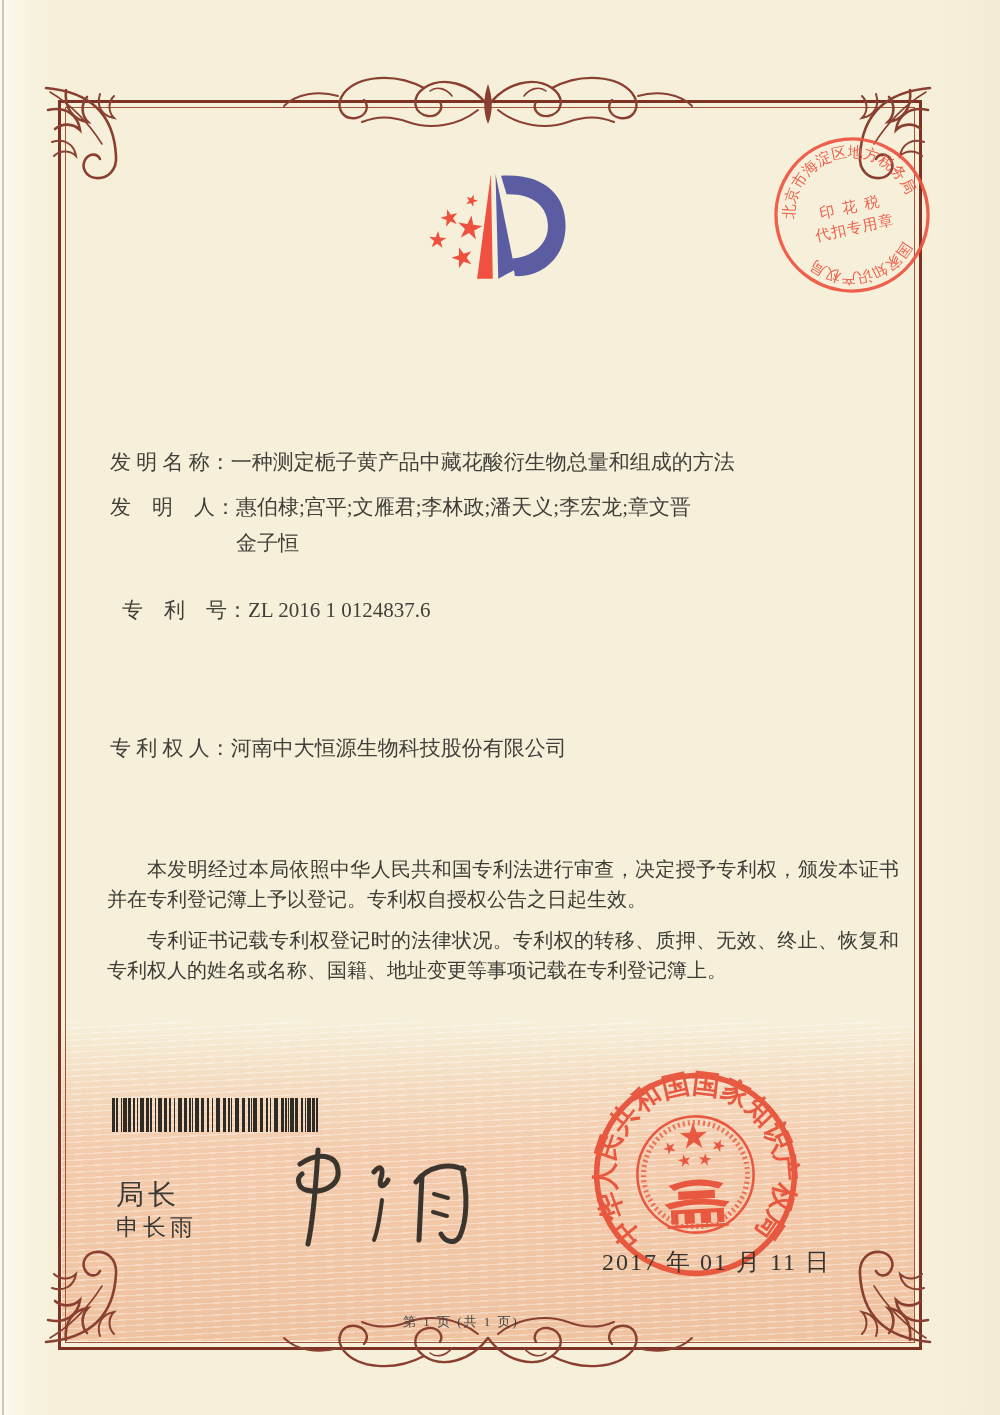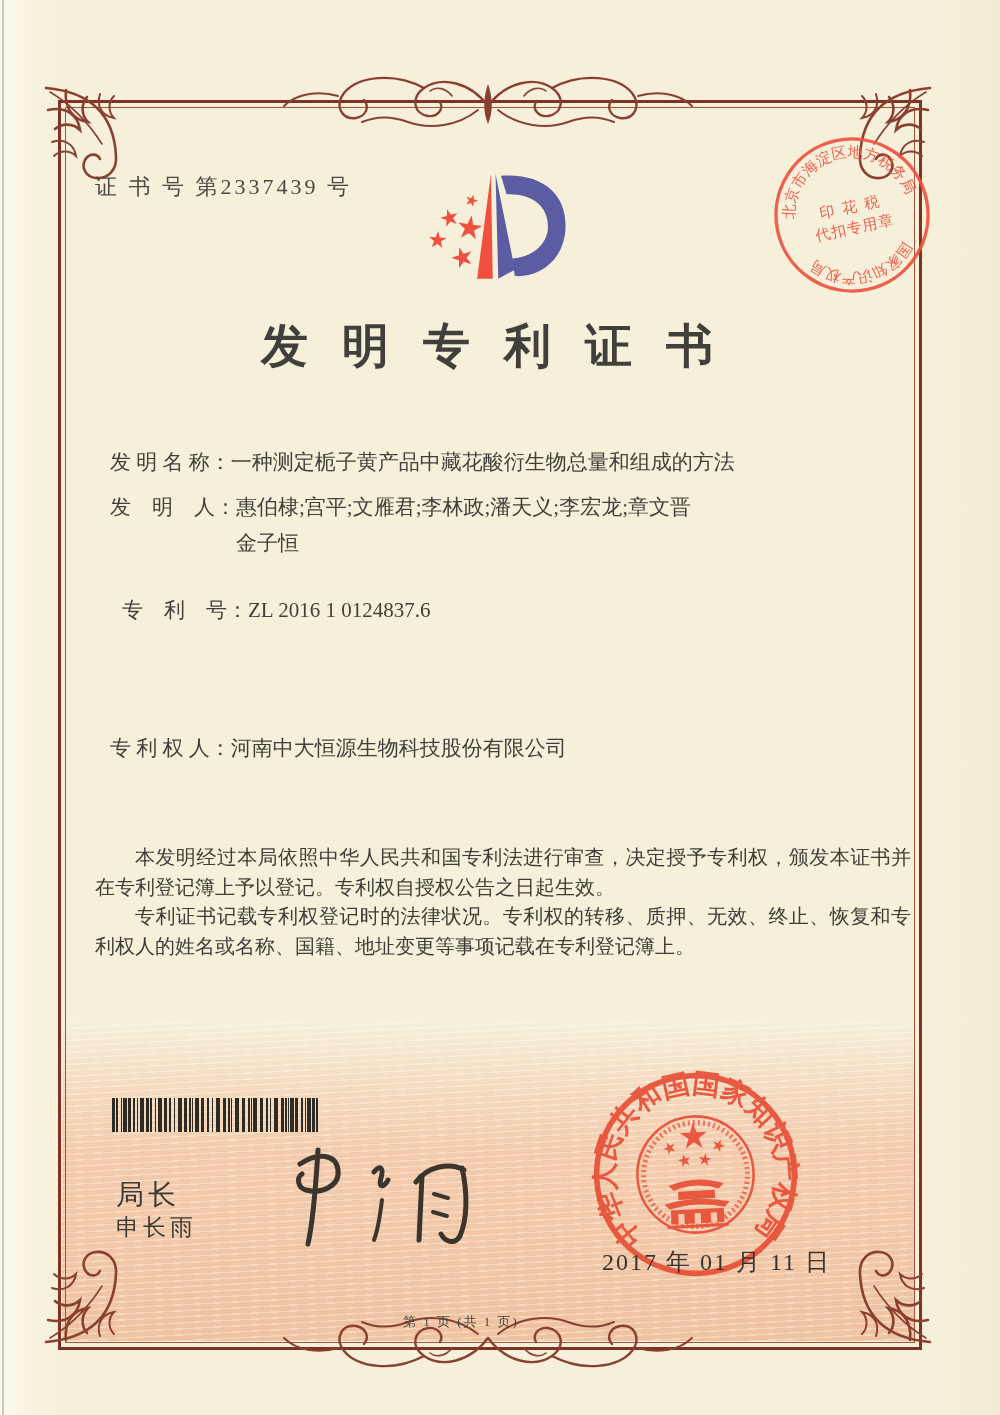--- a/index.html
+++ b/index.html
@@ -18,21 +18,21 @@
   .txt{position:absolute;white-space:pre;}
   .certno{left:95px;top:172px;font-size:22px;letter-spacing:3px;color:#4a4943;}
   .title{left:58px;top:315px;width:858px;text-align:center;font-size:47px;letter-spacing:34px;
          transform:translateX(17px);color:#403f3b;font-weight:bold;white-space:nowrap;}
   .field{position:absolute;left:110px;font-size:21px;color:#413f3a;}
   .f-label{display:inline-block;white-space:pre;vertical-align:top;}
   .f-value{display:inline-block;white-space:pre-line;vertical-align:top;line-height:36px;max-width:640px;}
   .field, .f-label{line-height:36px;}
   .paras{position:absolute;left:95px;top:843px;width:816px;font-size:20px;line-height:29.5px;
          text-align:justify;color:#3d3c37;}
-  .paras p{margin:0;text-indent:2em;white-space:normal;}
+  .paras p{margin:12px;text-indent:2em;white-space:normal;}
   .barcode{position:absolute;left:112px;top:1098px;width:258px;height:34px;display:flex;align-items:stretch;}
   .barcode span{display:block;background:#2e2b25;}
   .sig-title{left:116px;top:1176px;font-size:28px;letter-spacing:4px;color:#3c3a34;}
   .sig-name{left:116px;top:1212px;font-size:23px;letter-spacing:4px;color:#3c3a34;}
   .seal-date{left:602px;top:1246px;font-size:24px;letter-spacing:2px;color:#37342e;z-index:6;}
   .footer{left:403px;top:1313px;font-size:13px;letter-spacing:2px;color:#46443e;}
   svg{position:absolute;overflow:visible;}
   .logo-svg{left:398px;top:148px;}
   .stamp-svg{left:767px;top:130px;transform:rotate(-12deg);z-index:5;opacity:.92;}
   .seal-svg{left:563px;top:1042px;transform:rotate(-3deg);z-index:5;opacity:.93;}
@@ -86,21 +86,20 @@
   <svg class="orn" width="440" height="80" style="left:268px;top:66px;">
     <use href="#center-orn-half" transform="translate(220,0)"></use>
     <use href="#center-orn-half" transform="translate(220,0) scale(-1,1)"></use>
     <path d="M220,18 C215,32 215,46 220,58 C225,46 225,32 220,18 Z" fill="#8a4030"></path>
   </svg>
   <svg class="orn" width="440" height="80" style="left:268px;top:1300px;">
     <use href="#center-orn-half" transform="translate(220,78) scale(1,-1)"></use>
     <use href="#center-orn-half" transform="translate(220,78) scale(-1,-1)"></use>
   </svg>
 
-  <div class="txt certno">证 书 号 第2337439 号</div>
 
   <svg class="logo-svg" width="230" height="166" viewBox="0 0 250 180">
     <g fill="#f0503f">
       <use href="#star" transform="translate(80,57) scale(7) rotate(20)"></use>
       <use href="#star" transform="translate(56,76) scale(10) rotate(-15)"></use>
       <use href="#star" transform="translate(78,87) scale(14) rotate(8)"></use>
       <use href="#star" transform="translate(43,100) scale(10) rotate(4)"></use>
       <use href="#star" transform="translate(70,119) scale(12) rotate(-18)"></use>
     </g>
     <path d="M112,30 C162,27 184,54 182,88 C180,123 152,141 127,139 L124,120 C147,118 163,104 163,85 C163,63 146,49 118,50 Z" fill="#5c5ca3"></path>
@@ -117,21 +116,20 @@
     <text font-size="15" fill="#ee5340" lengthAdjust="spacing">
       <textPath href="#tsTop" startOffset="99" textLength="166">北京市海淀区地方税务局</textPath>
     </text>
     <text font-size="15" fill="#ee5340" lengthAdjust="spacing">
       <textPath href="#tsBot" startOffset="130" textLength="104">国家知识产权局</textPath>
     </text>
     <text x="85" y="82" text-anchor="middle" font-size="15" letter-spacing="2" fill="#ee5340">印 花 税</text>
     <text x="85" y="103" text-anchor="middle" font-size="15" letter-spacing="1" fill="#ee5340">代扣专用章</text>
   </svg>
 
-  <div class="txt title">发明专利证书</div>
 
   <div class="field" style="top:444px;">
     <span class="f-label">发 明 名 称：</span><span class="f-value">一种测定栀子黄产品中藏花酸衍生物总量和组成的方法</span>
   </div>
   <div class="field" style="top:489px;">
     <span class="f-label">发    明    人：</span><span class="f-value">惠伯棣;宫平;文雁君;李林政;潘天义;李宏龙;章文晋
 金子恒</span>
   </div>
   <div class="field" style="top:592px;margin-left:12px;">
     <span class="f-label">专    利    号：</span><span class="f-value">ZL 2016 1 0124837.6</span>

